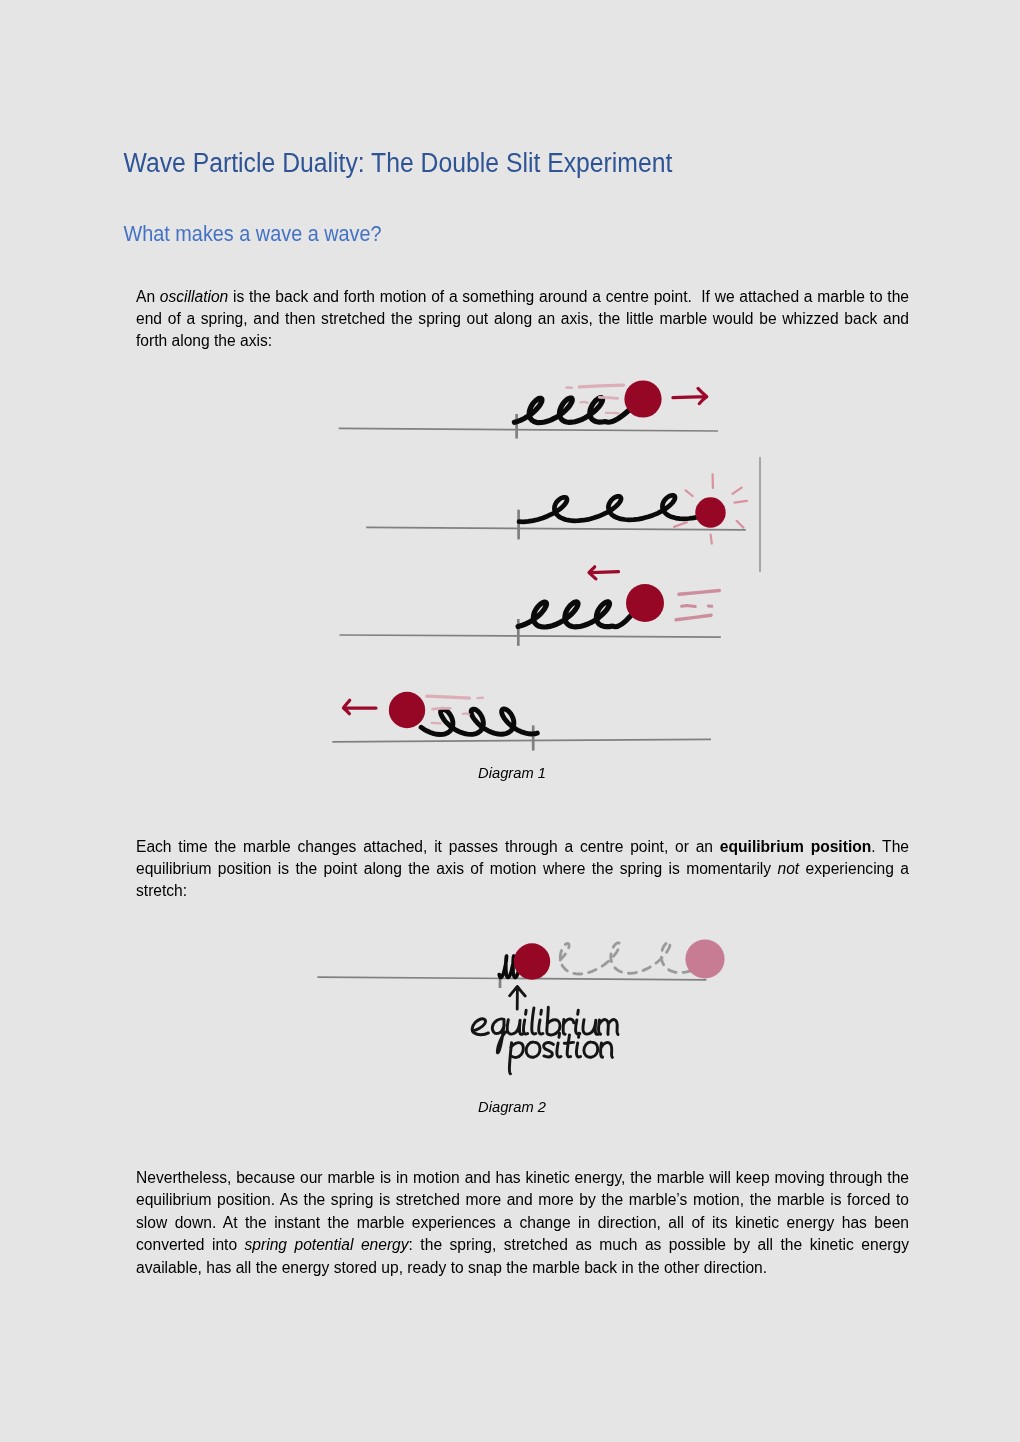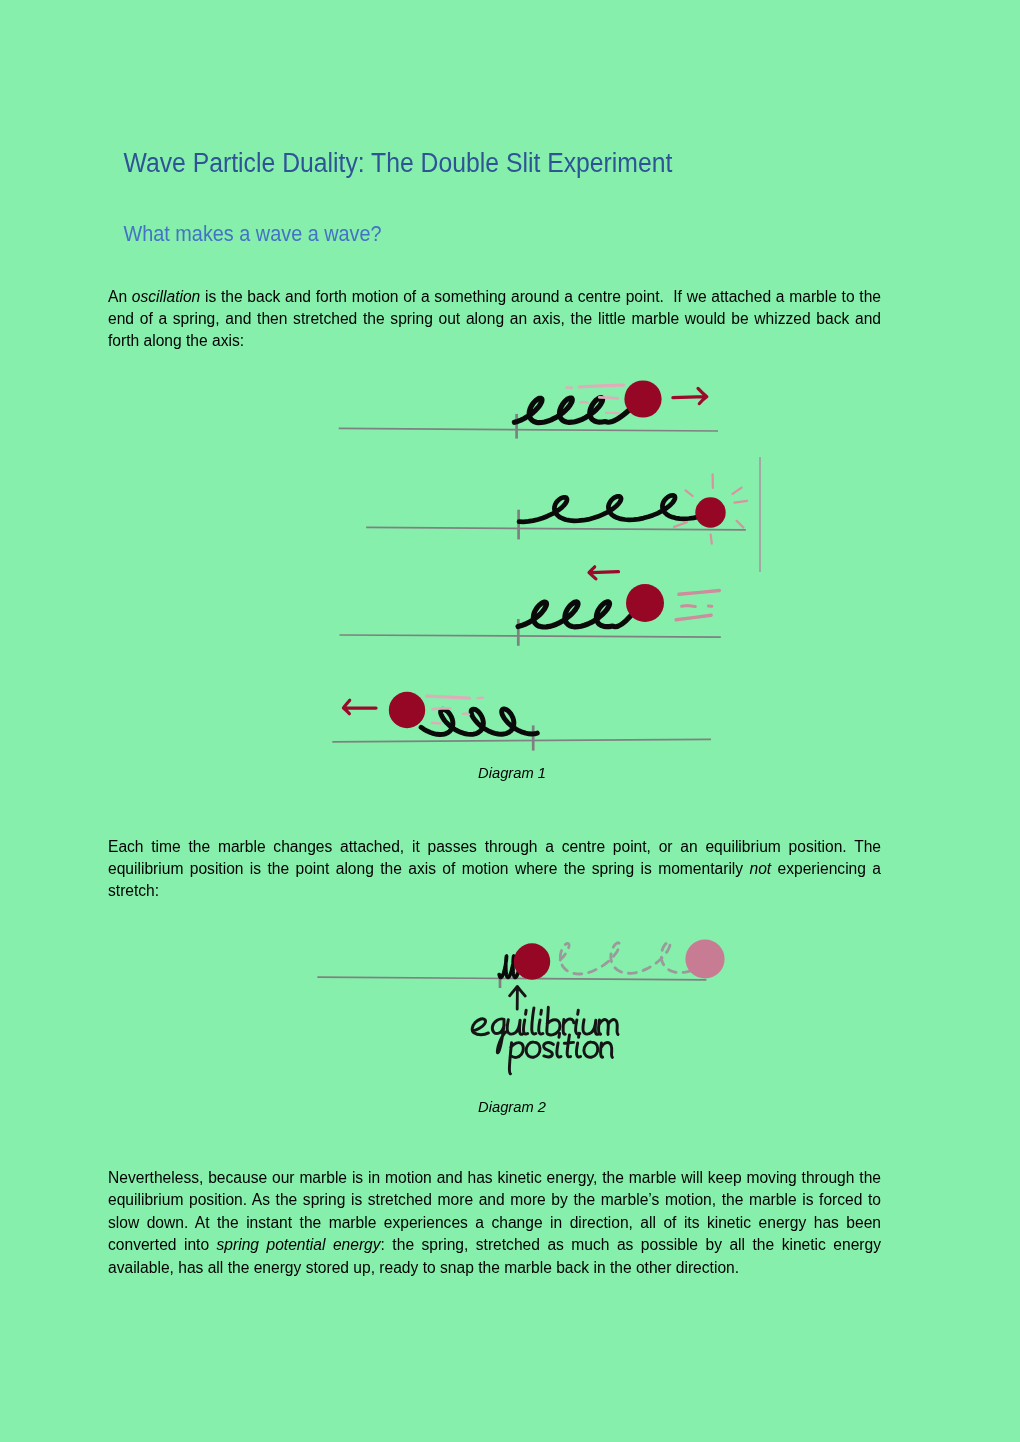--- a/index.html
+++ b/index.html
@@ -1,27 +1,27 @@
 <!DOCTYPE html>
 <html><head>
 <meta charset="utf-8">
 <style>
   html,body{margin:0;padding:0;background:#fff;}
   body{width:1020px;height:1442px;background:#fff;font-family:"Liberation Sans",sans-serif;}
-  .page{position:relative;width:1020px;height:1442px;overflow:hidden;background:#86efac;}
+  .page{position:relative;width:1020px;height:1442px;overflow:hidden;background:#e5e5e5;}
   .doc-title{position:absolute;left:123.5px;top:148px;margin:0;font-size:24.75px;
     color:#2e5496;font-weight:normal;white-space:nowrap;line-height:26px;
     transform:scaleY(1.13);transform-origin:left top;}
   .doc-sub{position:absolute;left:123.5px;top:221px;margin:0;font-size:19.85px;
     color:#4472c4;font-weight:normal;white-space:nowrap;line-height:22px;
     transform:scaleY(1.12);transform-origin:left top;}
-  .body{position:absolute;left:108px;width:773px;margin:0;font-size:15.6px;
+  .body{position:absolute;left:136px;width:773px;margin:0;font-size:15.6px;
     color:#000;line-height:22.4px;text-align:justify;}
   .body i{font-style:italic;}
-  .body b{font-weight:normal;}
+  .body b{font-weight:bold;}
   .caption{position:absolute;left:2px;width:1020px;margin:0;font-size:14.7px;
     font-style:italic;text-align:center;color:#000;line-height:18px;}
   .figsvg{position:absolute;left:0;top:0;pointer-events:none;}
 </style>
 </head>
 <body>
 
 <div class="page">
 
   <h1 class="doc-title">Wave Particle Duality: The Double Slit Experiment</h1>

